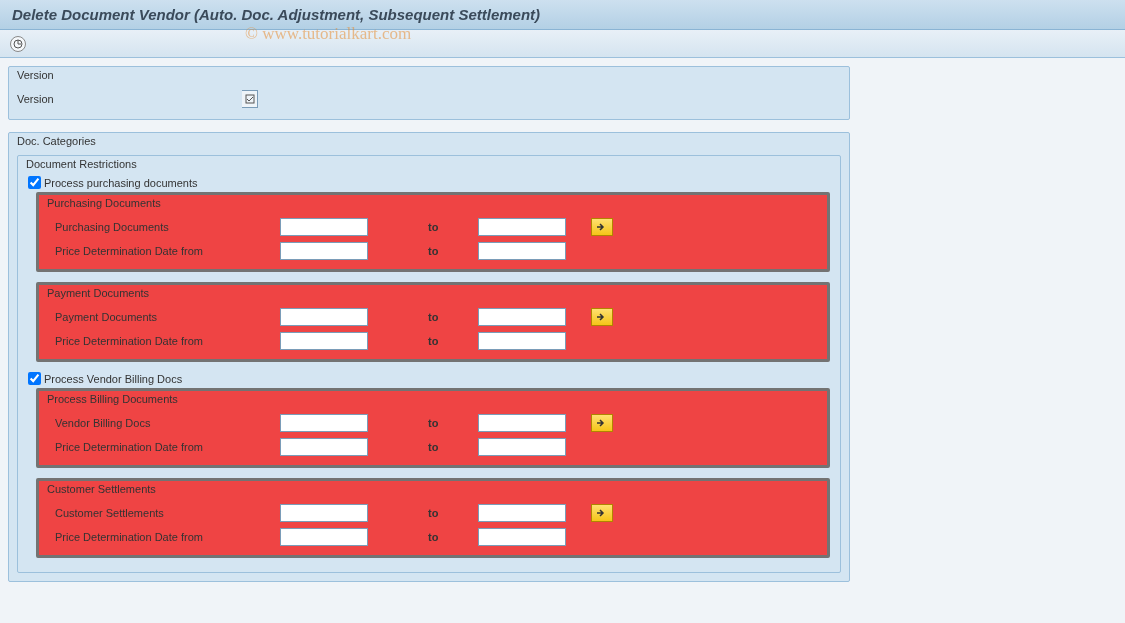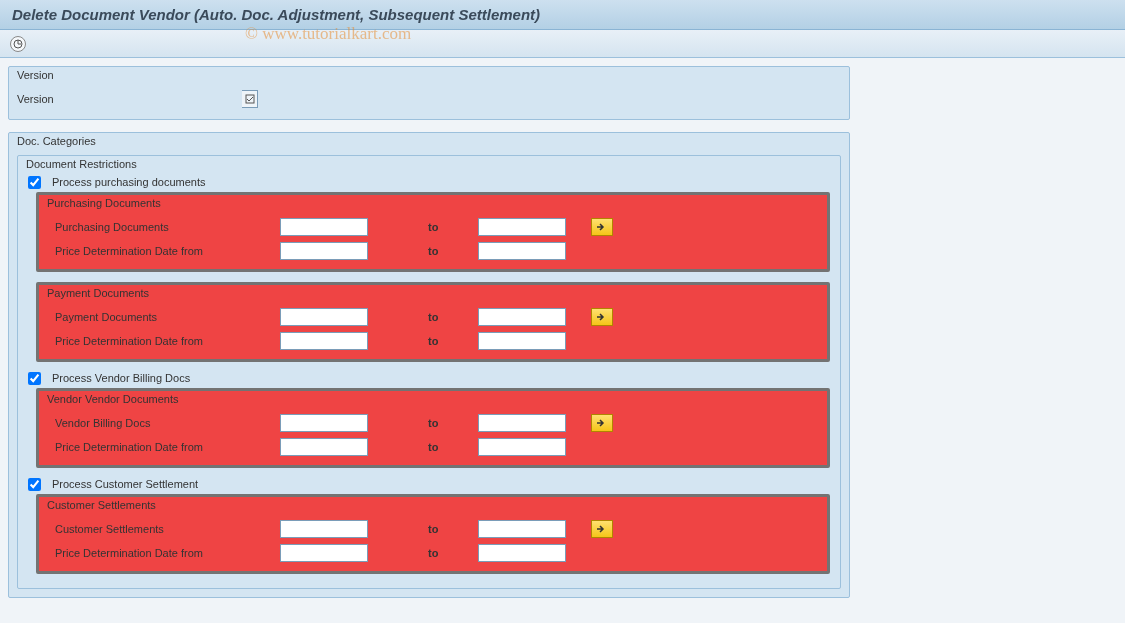--- a/index.html
+++ b/index.html
@@ -98,21 +98,22 @@
       display: flex;
       align-items: center;
       justify-content: center;
       cursor: pointer;
       font-size: 11px;
       font-weight: bold;
       color: #333;
     }
     .checkbox-row {
       display: flex;
-      gap: 11px;
+      align-items: center;
+      gap: 3px;
       margin-bottom: 3px;
       padding-left: 2px;
     }
     .checkbox-row input[type="checkbox"] {
       width: 13px;
       height: 13px;
     }
     .inner-group {
       background: #ef4444;
       border: 3px solid #737373;
@@ -259,45 +260,41 @@
                   <span class="to-label">to</span>
                   <input class="field-input" style="">
                 </div>
               </div>
             </div>
             <div class="checkbox-row">
               <input type="checkbox" checked="" style="">
               <span>Process Vendor Billing Docs</span>
             </div>
             <div class="inner-group">
-              <div class="group-title">Vendor Vendor Documents</div>
+              <div class="group-title">Process Billing Documents</div>
               <div class="group-body">
                 <div class="field-row">
                   <span class="field-label">Vendor Billing Docs</span>
                   <input class="field-input" style="">
                   <span class="to-label">to</span>
                   <input class="field-input" style="">
                   <div class="multi-btn">
                     <svg width="12" height="10" viewBox="0 0 12 10">
                       <path d="M1,5 L6,5 M4,2 L7,5 L4,8" fill="none" stroke="#333" stroke-width="1.5"></path>
                     </svg>
                   </div>
                 </div>
                 <div class="field-row">
                   <span class="field-label">Price Determination Date from</span>
                   <input class="field-input" style="">
                   <span class="to-label">to</span>
                   <input class="field-input" style="">
                 </div>
               </div>
             </div>
-            <div class="checkbox-row">
-              <input type="checkbox" checked="" style="">
-              <span>Process Customer Settlement</span>
-            </div>
             <div class="inner-group">
               <div class="group-title">Customer Settlements</div>
               <div class="group-body">
                 <div class="field-row">
                   <span class="field-label">Customer Settlements</span>
                   <input class="field-input" style="">
                   <span class="to-label">to</span>
                   <input class="field-input" style="">
                   <div class="multi-btn">
                     <svg width="12" height="10" viewBox="0 0 12 10">

